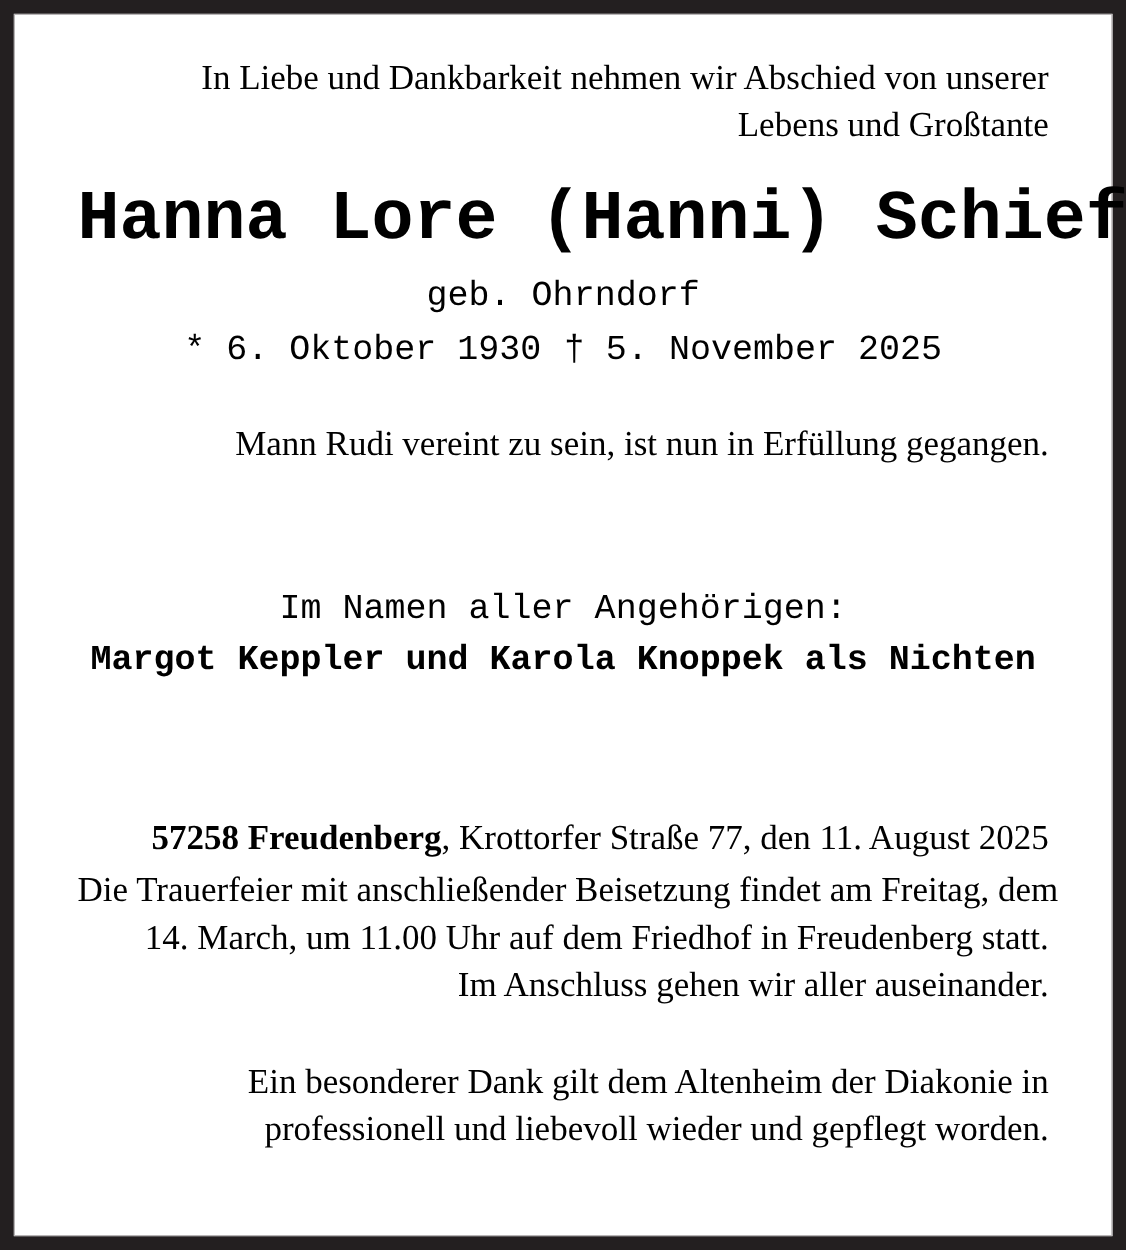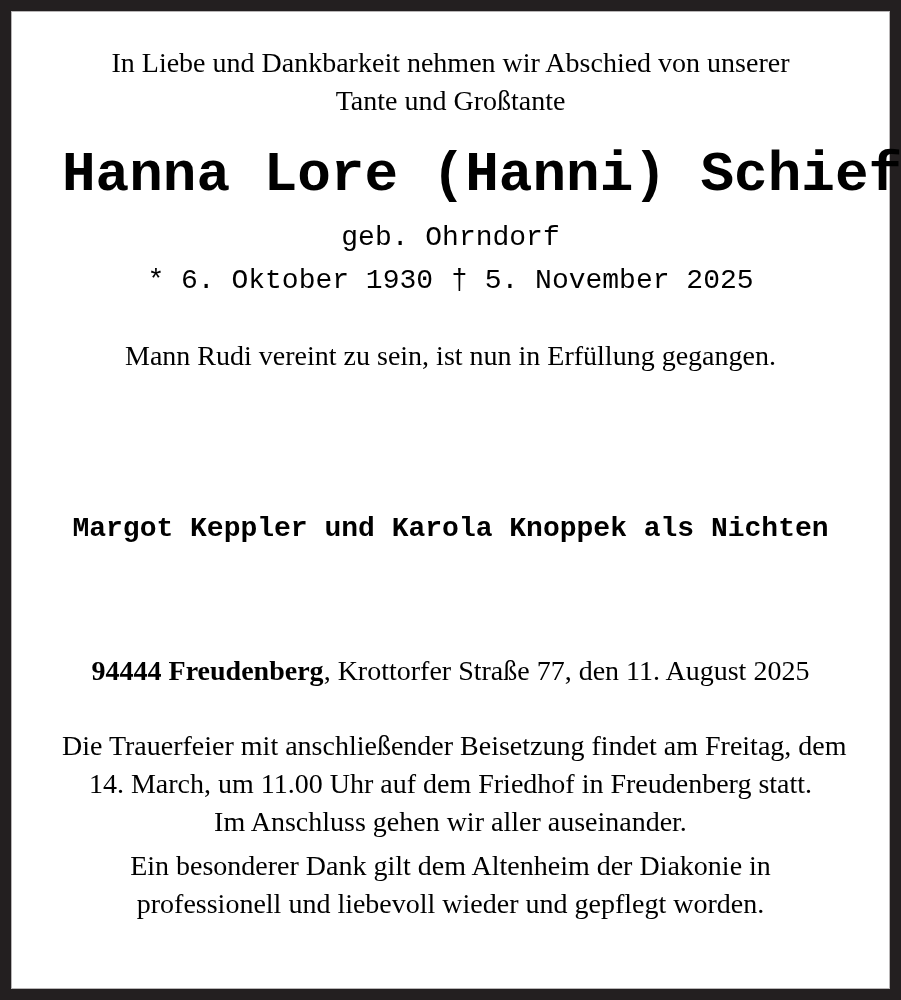--- a/index.html
+++ b/index.html
@@ -14,63 +14,64 @@
   .sheet{
     position:absolute;
     left:11px;top:11px;right:11px;bottom:11px;
     background:#ffffff;
     box-shadow:inset 0 0 0 1px #b8b5b6;
   }
   .block{
     position:absolute;
     left:51px;width:777px;
     font-size:28px;line-height:38px;
-    text-align:center;
+    text-align:right;
     white-space:nowrap;
   }
   .center{text-align:center;font-family:Liberation Mono, monospace;}
   .bold{font-weight:bold;}
   .name-block{
     font-weight:bold;
     font-size:56px;line-height:64px;
     letter-spacing:0px;
   }
   .death-date{display:inline-block;margin-left:18px;}
 </style>
 </head>
 <body>
 
 <div class="page">
   <div class="sheet">
 
     <div class="block" style="top:33px">
       <div>In Liebe und Dankbarkeit nehmen wir Abschied von unserer</div>
-      <div>Tante und Großtante</div>
+      <div>Lebens und Großtante</div>
     </div>
 
     <div class="block center name-block" style="top:132px">Hanna Lore (Hanni) Schiefer</div>
 
     <div class="block center" style="top:208px">geb. Ohrndorf</div>
 
     <div class="block center" style="top:251px">
       <span>* 6. Oktober 1930</span><span class="death-date">† 5. November 2025</span>
     </div>
 
     <div class="block" style="top:326px">
       <div>Mann Rudi vereint zu sein, ist nun in Erfüllung gegangen.</div>
     </div>
 
+    <div class="block center" style="top:458px">Im Namen aller Angehörigen:</div>
 
     <div class="block center bold" style="top:499px">Margot Keppler und Karola Knoppek als Nichten</div>
 
     <div class="block" style="top:641px">
-      <span class="bold">94444 Freudenberg</span><span>, Krottorfer Straße 77, den 11. August 2025</span>
+      <span class="bold">57258 Freudenberg</span><span>, Krottorfer Straße 77, den 11. August 2025</span>
     </div>
 
-    <div class="block" style="top:716px">
+    <div class="block" style="top:683px">
       <div>Die Trauerfeier mit anschließender Beisetzung findet am Freitag, dem</div>
       <div>14. March, um 11.00 Uhr auf dem Friedhof in Freudenberg statt.</div>
       <div>Im Anschluss gehen wir aller auseinander.</div>
     </div>
 
     <div class="block" style="top:836px">
       <div>Ein besonderer Dank gilt dem Altenheim der Diakonie in</div>
       <div>professionell und liebevoll wieder und gepflegt worden.</div>
     </div>
 

